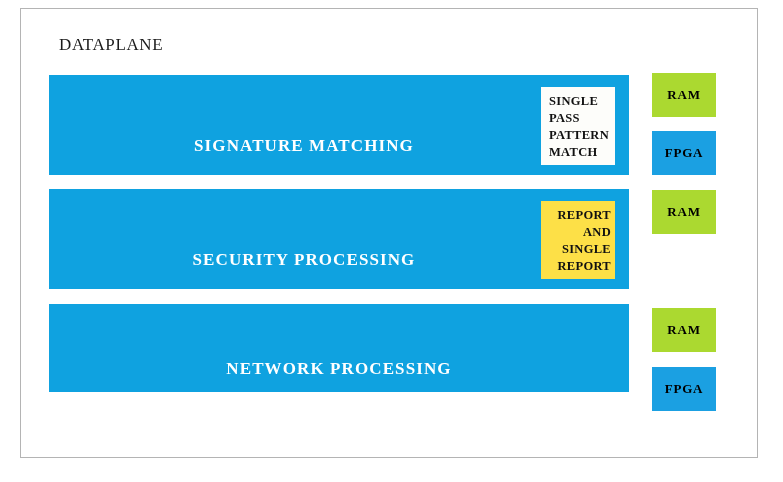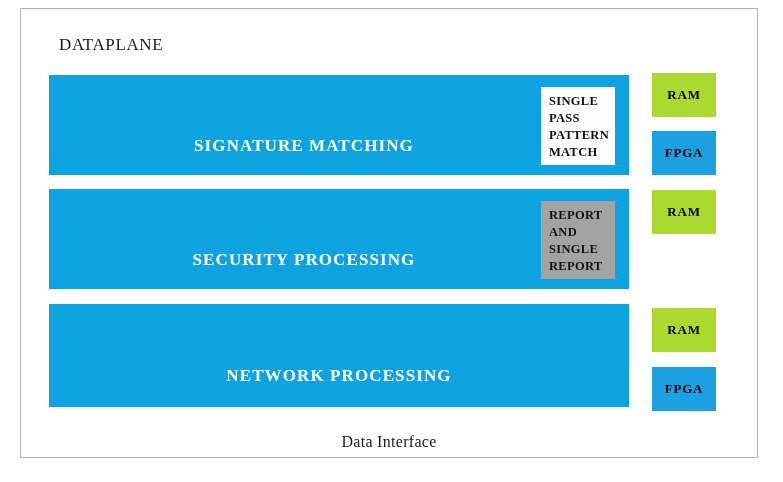--- a/index.html
+++ b/index.html
@@ -44,21 +44,21 @@
     left: 28px;
     width: 580px;
     background: #0fa2e0;
     box-shadow: 0 0 0 1px rgba(255,255,255,0.0);
     display: flex;
     align-items: center;
     justify-content: center;
   }
   #layer-0 { top: 66px;  height: 100px; }
   #layer-1 { top: 180px; height: 100px; }
-  #layer-2 { top: 295px; height: 103px; }
+  #layer-2 { top: 295px; height: 88px; }
 
   .layer-label {
     color: #ffffff;
     font-weight: bold;
     font-size: 17px;
     letter-spacing: 1.1px;
     text-align: center;
     white-space: nowrap;
     position: relative;
     left: -35px;
@@ -76,21 +76,21 @@
     box-sizing: border-box;
     padding: 6px 4px 4px 8px;
     font-weight: bold;
     font-size: 12.5px;
     line-height: 17px;
     color: #111111;
     text-align: left;
     letter-spacing: 0.3px;
   }
   .inset.white { background: #fdfdfa; }
-  .inset.green { background: #a3a3a3; }
+  .inset.green { background: #fde047; text-align: right; }
   .inset-line { display: block; white-space: nowrap; }
 
   
   .hw {
     position: absolute;
     left: 631px;
     width: 64px;
     height: 44px;
     display: flex;
     align-items: center;
@@ -162,16 +162,15 @@
     <div class="hw green" id="hw-2">
       <span>RAM</span>
     </div>
     <div class="hw green" id="hw-4">
       <span>RAM</span>
     </div>
     <div class="hw blue" id="hw-5">
       <span>FPGA</span>
     </div>
 
-    <div id="data-interface">Data Interface</div>
 
   </div>
 </div>
 
 </body></html>

